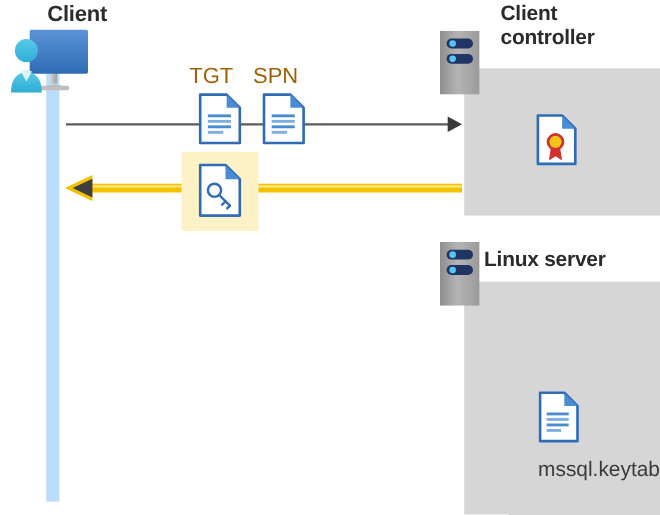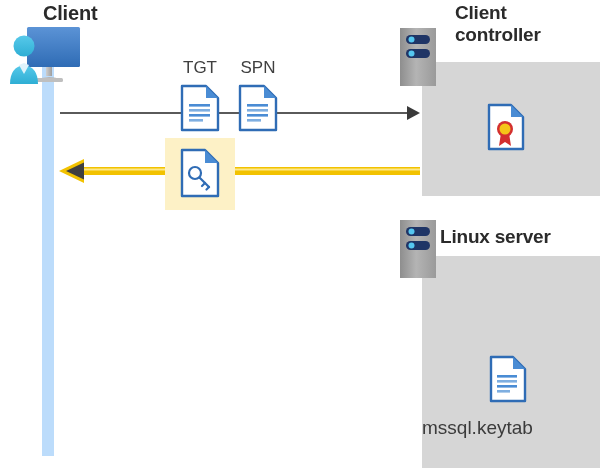--- a/index.html
+++ b/index.html
@@ -61,23 +61,22 @@
   .server-icon { width: 36px; height: 58px; }
   #dc-server    { left: 400px; top: 28px; }
   #linux-server { left: 400px; top: 220px; }
 
   
   #arrow-request  { left: 60px;  top: 104px; width: 360px; height: 18px; }
   #arrow-response { left: 58px;  top: 158px; width: 362px; height: 26px; }
 
   
   .token-label {
-    font-size: 17px;
-    color: #404040;
-    text-align: center;
+    font-size: 20px;
+    color: #a16207;
     width: 56px;
   }
   #tgt-label { left: 172px; top: 58px; }
   #spn-label { left: 230px; top: 58px; }
   #tgt-doc { left: 180px; top: 84px; width: 40px; height: 48px; }
   #spn-doc { left: 238px; top: 84px; width: 40px; height: 48px; }
 
   
   #ticket-highlight {
     left: 165px; top: 138px;
@@ -88,21 +87,21 @@
 
   
   #cert-doc { left: 487px; top: 103px; width: 38px; height: 48px; }
 
   
   #sql-db   { left: 488px; top: 280px; width: 38px; height: 46px; }
   #keytab-doc { left: 489px; top: 355px; width: 38px; height: 48px; }
   #keytab-label {
     left: 422px; top: 417px;
     width: 178px;
-    text-align: left;
+    text-align: right;
     font-size: 19px;
     color: #3b3b3b;
   }
 </style>
 </head>
 <body>
 
 <div id="canvas">
 
   <div class="abs" id="client-lifeline"></div>

